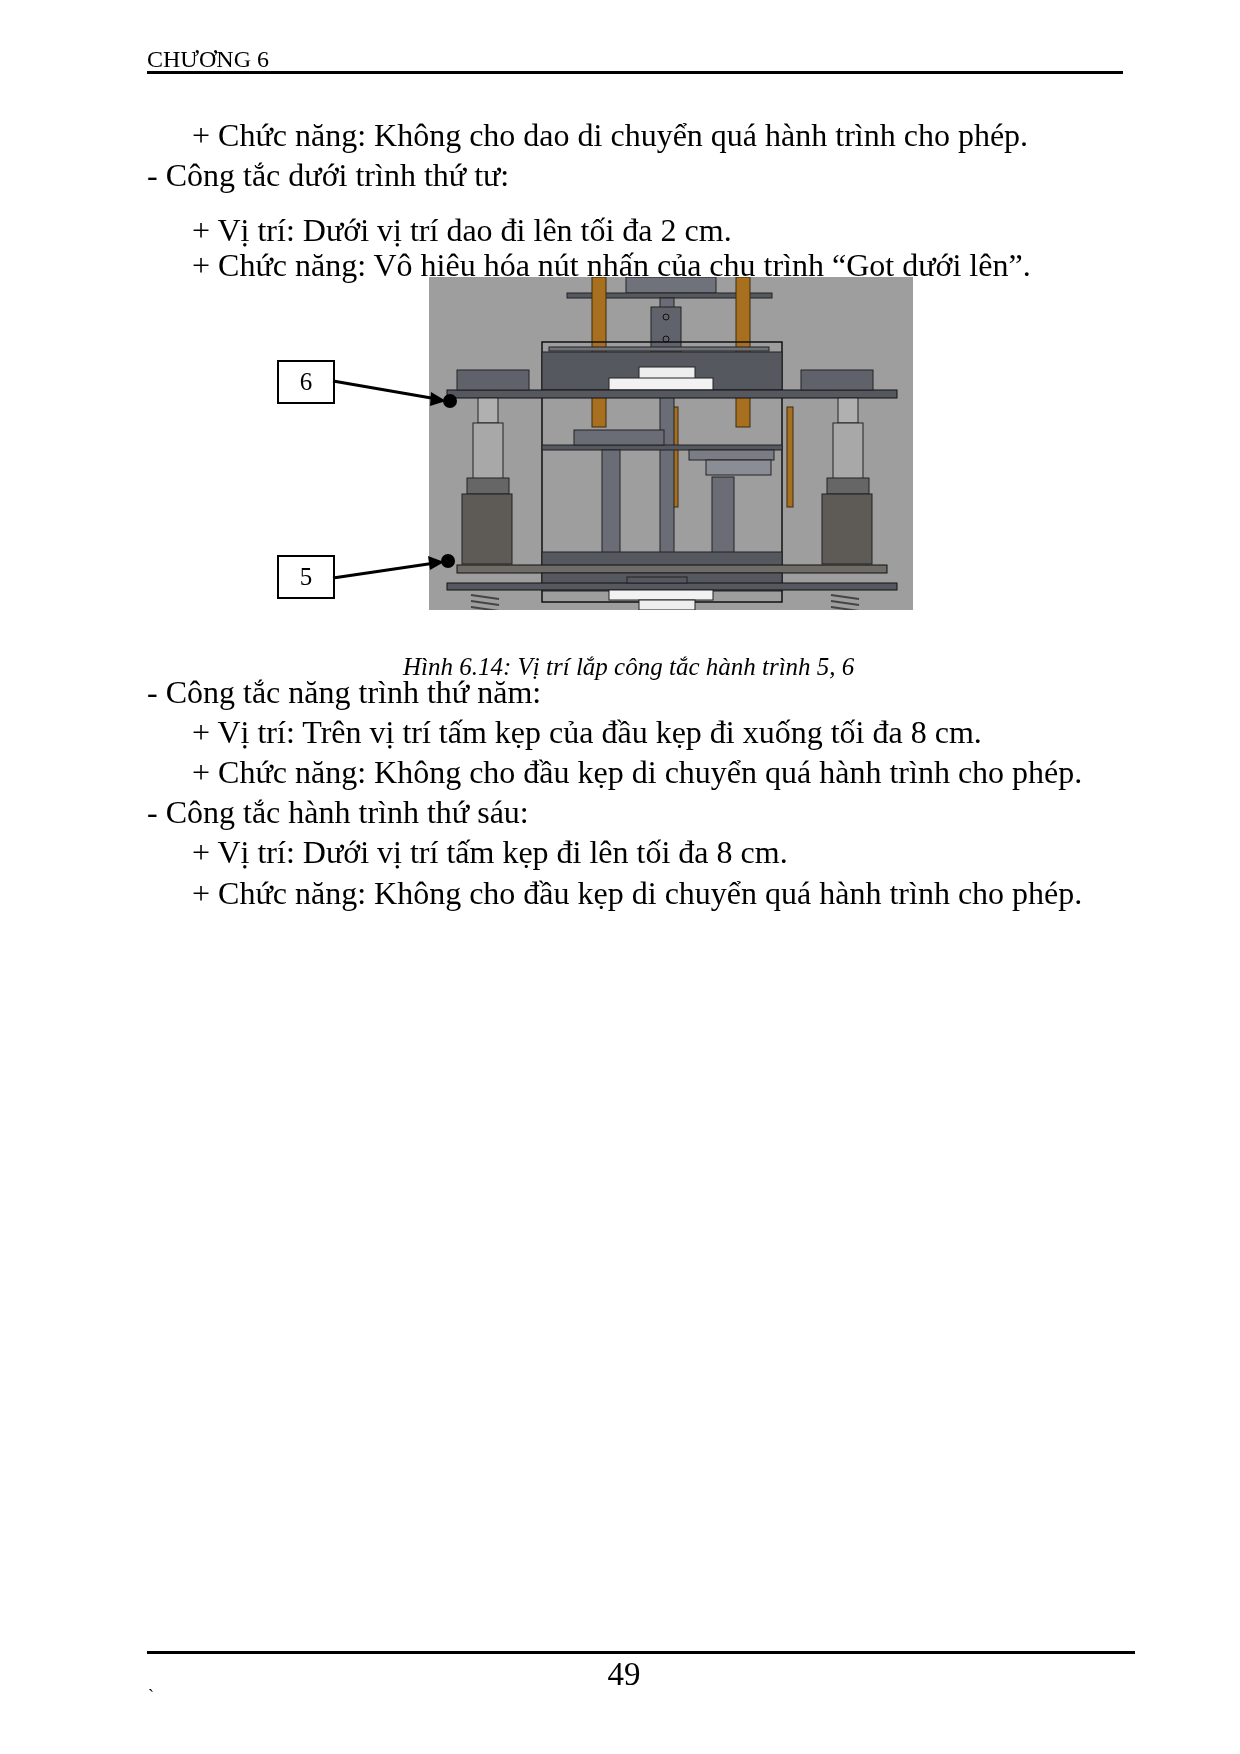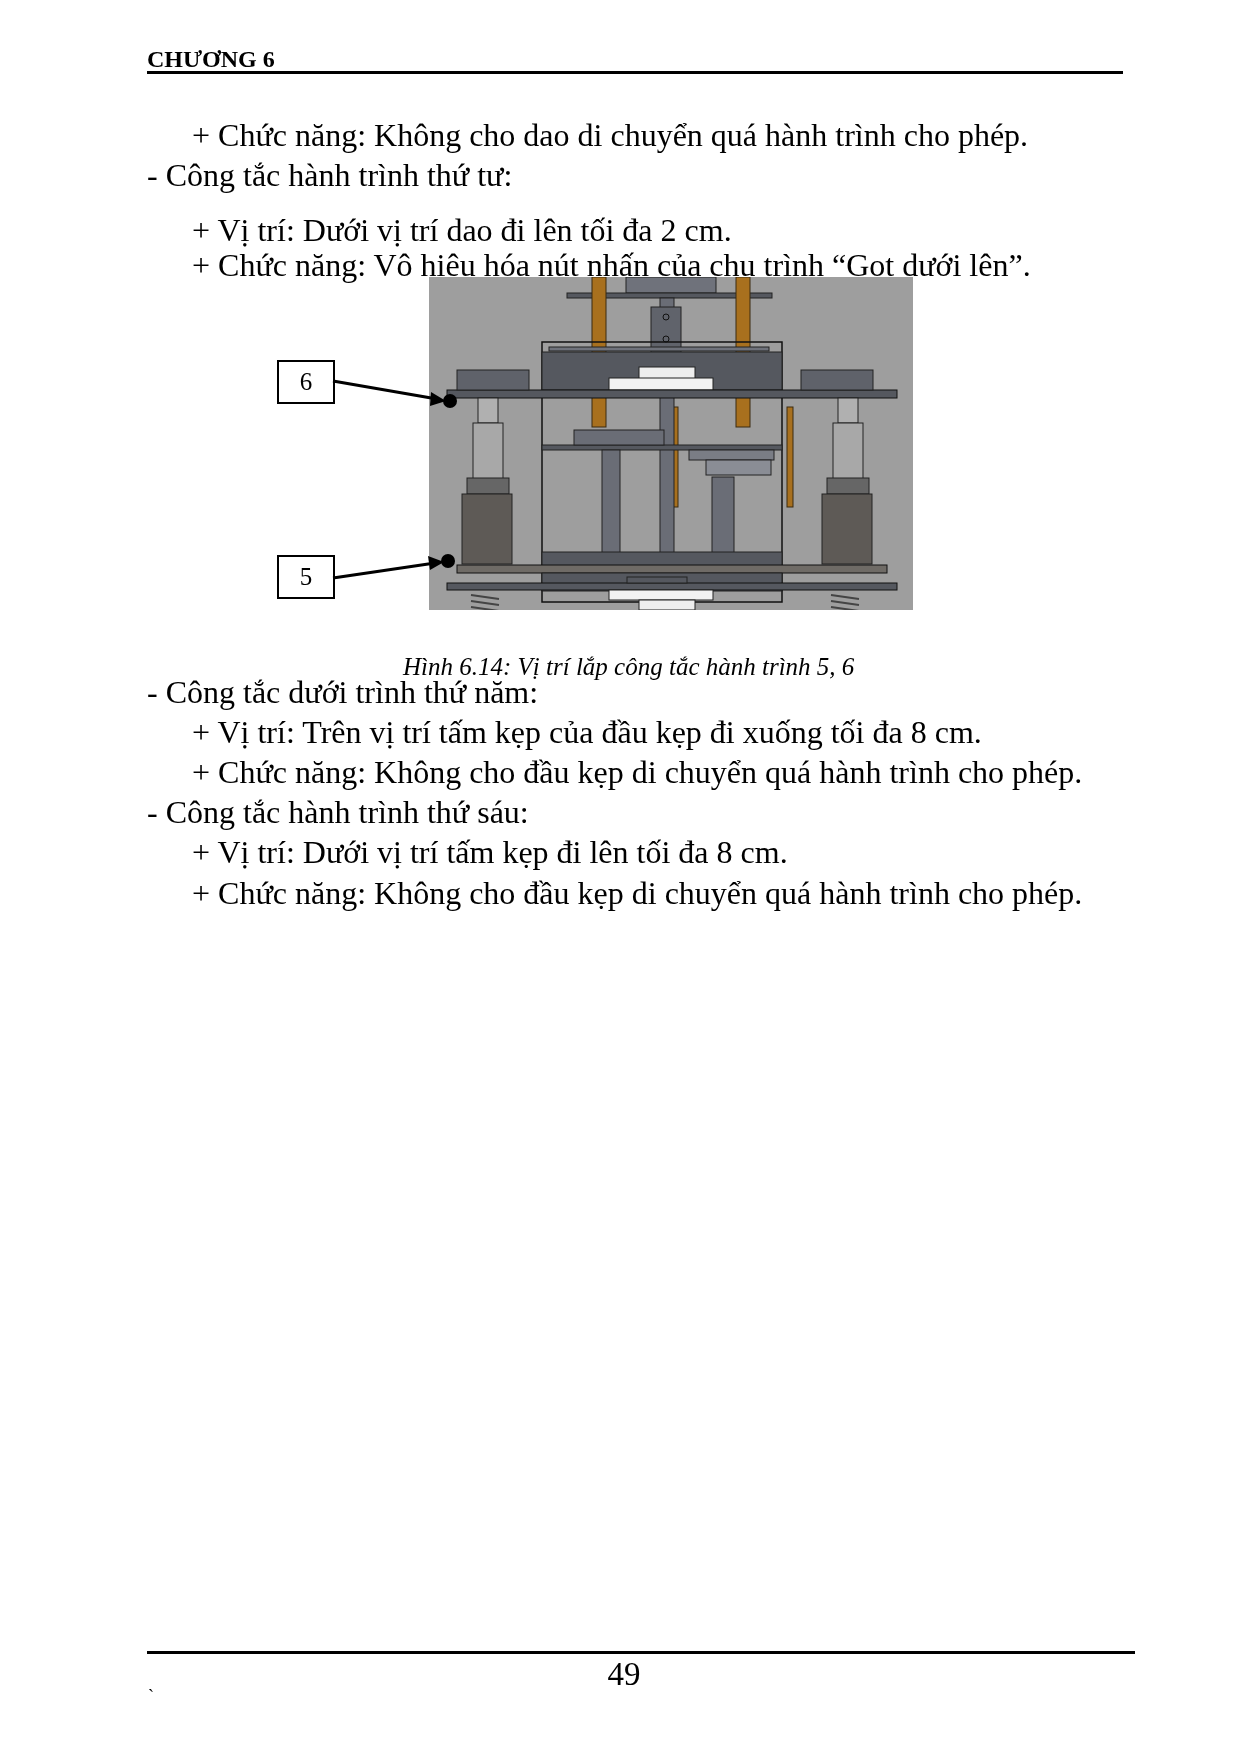--- a/index.html
+++ b/index.html
@@ -1,40 +1,40 @@
 <!DOCTYPE html>
 <html><head>
 <meta charset="utf-8">
 <style>
   html, body { margin: 0; padding: 0; }
   body { width: 1240px; height: 1754px; background: #ffffff; position: relative; overflow: hidden;
          font-family: "Liberation Serif", "DejaVu Serif", serif; color: #000; }
   .abs { position: absolute; }
-  .header-text { left: 147px; top: 45px; font-size: 24px; line-height: 28px; font-weight: bold; }
+  .header-text { left: 147px; top: 45px; font-size: 24px; line-height: 28px; }
   .header-rule { left: 147px; top: 71px; width: 976px; height: 3px; background: #000; }
   .line { position: absolute; font-size: 32px; line-height: 30px; white-space: nowrap; }
   .lvl1 { left: 147px; }
   .lvl2 { left: 192px; }
   .figure { left: 429px; top: 277px; width: 484px; height: 333px; background: #9e9e9e; overflow: hidden; }
   .label-box { position: absolute; width: 54px; height: 40px; border: 2px solid #000; background: #fff;
                font-size: 25px; line-height: 40px; text-align: center; box-sizing: content-box; }
   .caption { left: 403px; top: 652px; font-size: 25px; line-height: 30px; font-style: italic; white-space: nowrap; }
   .footer-rule { left: 147px; top: 1651px; width: 988px; height: 3px; background: #000; }
   .page-number { left: 604px; top: 1660px; width: 40px; text-align: center; font-size: 33px; line-height: 28px; }
   .stray-mark { left: 148px; top: 1686px; font-size: 18px; }
   svg { display: block; }
 </style>
 </head>
 <body>
 
 <div class="abs header-text">CHƯƠNG 6</div>
 <div class="abs header-rule"></div>
 
 <div class="line lvl2" style="top:120px">+ Chức năng: Không cho dao di chuyển quá hành trình cho phép.</div>
-<div class="line lvl1" style="top:160px">- Công tắc hành trình thứ tư:</div>
+<div class="line lvl1" style="top:160px">- Công tắc dưới trình thứ tư:</div>
 <div class="line lvl2" style="top:215px">+ Vị trí: Dưới vị trí dao đi lên tối đa 2 cm.</div>
 <div class="line lvl2" style="top:250px">+ Chức năng: Vô hiệu hóa nút nhấn của chu trình “Gọt dưới lên”.</div>
 
 <div class="label-box" style="left:277px; top:360px;">6</div>
 <div class="label-box" style="left:277px; top:555px;">5</div>
 
 <div class="abs figure">
   <svg width="484" height="333" viewBox="0 0 484 333">
     <rect x="0" y="0" width="484" height="333" fill="#9e9e9e"></rect>
 
@@ -104,21 +104,21 @@
   </g>
   <g>
     <line x1="333" y1="578" x2="435" y2="563" stroke="#000" stroke-width="3"></line>
     <polygon points="444,562 428,556 430,570" fill="#000"></polygon>
     <circle cx="448" cy="561" r="7" fill="#000"></circle>
   </g>
 </svg>
 
 <div class="abs caption">Hình 6.14: Vị trí lắp công tắc hành trình 5, 6</div>
 
-<div class="line lvl1" style="top:677px">- Công tắc dưới trình thứ năm:</div>
+<div class="line lvl1" style="top:677px">- Công tắc năng trình thứ năm:</div>
 <div class="line lvl2" style="top:717px">+ Vị trí: Trên vị trí tấm kẹp của đầu kẹp đi xuống tối đa 8 cm.</div>
 <div class="line lvl2" style="top:757px">+ Chức năng: Không cho đầu kẹp di chuyển quá hành trình cho phép.</div>
 <div class="line lvl1" style="top:797px">- Công tắc hành trình thứ sáu:</div>
 <div class="line lvl2" style="top:837px">+ Vị trí: Dưới vị trí tấm kẹp đi lên tối đa 8 cm.</div>
 <div class="line lvl2" style="top:878px">+ Chức năng: Không cho đầu kẹp di chuyển quá hành trình cho phép.</div>
 
 <div class="abs footer-rule"></div>
 <div class="abs page-number">49</div>
 <div class="abs stray-mark">`</div>
 

